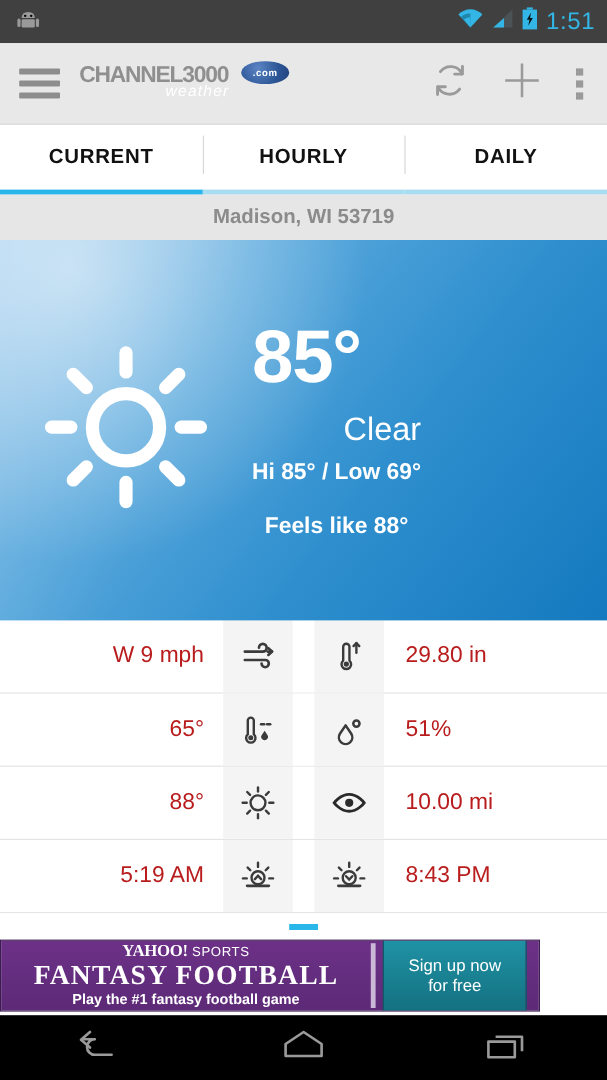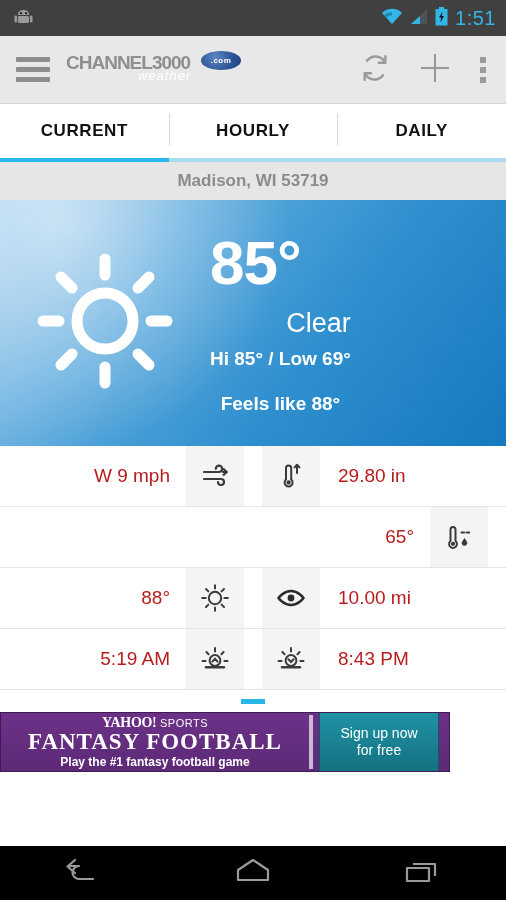--- a/index.html
+++ b/index.html
@@ -63,21 +63,21 @@
   .tab.active { border-bottom-color: #29b6e8; }
 
   
   .location {
     height: 38px; background: #e6e6e6; display: flex; align-items: center; justify-content: center;
     color: #8b8b8b; font-size: 17px; font-weight: bold; cursor: pointer;
   }
 
   
   .hero {
-    position: relative; height: 246px; overflow: hidden;
+    position: relative; height: 317px; overflow: hidden;
     background:
       radial-gradient(circle at 12% 8%, rgba(255,255,255,0.55) 0%, rgba(255,255,255,0.0) 46%),
       linear-gradient(128deg, #8cc2ea 0%, #5aa9dd 30%, #2f8fce 62%, #1479bf 100%);
     display: flex; align-items: center;
   }
   .hero::after {
     content: ""; position: absolute; left: -8%; top: -22%; width: 58%; height: 120%;
     background: linear-gradient(118deg, rgba(255,255,255,0.22) 0%, rgba(255,255,255,0) 62%);
     transform: rotate(-6deg); pointer-events: none;
   }
@@ -294,20 +294,29 @@
           <svg width="32" height="32" viewBox="0 0 32 32" fill="none" stroke="#3b3b3b" stroke-width="2" stroke-linecap="round" stroke-linejoin="round">
             <path d="M7.5 20 V8.5 a2.5 2.5 0 0 1 5 0 V20 a3.9 3.9 0 1 1 -5 0 Z"></path>
             <circle cx="10" cy="22.8" r="2.1" fill="#3b3b3b" stroke="none"></circle>
             <path d="M21.5 17 l2.2 3.2 a2.8 2.8 0 1 1 -4.4 0 Z" fill="#3b3b3b" stroke="none"></path>
             <line x1="18.5" y1="11.5" x2="21.2" y2="11.5"></line>
             <line x1="23.5" y1="11.5" x2="26.2" y2="11.5"></line>
           </svg>
         </div>
       </div>
       <div class="gap"></div>
+      <div class="col-right">
+        <div class="dcell-icon">
+          <svg width="32" height="32" viewBox="0 0 32 32" fill="none" stroke="#3b3b3b" stroke-width="2.1" stroke-linecap="round" stroke-linejoin="round">
+            <path d="M13 12.5 l4.6 6.8 a5.6 5.6 0 1 1 -9.2 0 Z"></path>
+            <circle cx="22" cy="11" r="2.6"></circle>
+          </svg>
+        </div>
+        <div class="dcell-text left">51%</div>
+      </div>
     </div>
 
     <div class="drow">
       <div class="col-left">
         <div class="dcell-text right">88°</div>
         <div class="dcell-icon">
           <svg width="32" height="32" viewBox="0 0 32 32" fill="none" stroke="#3b3b3b" stroke-width="2" stroke-linecap="round">
             <circle cx="16" cy="16" r="6.2"></circle>
             <line x1="16" y1="3.2" x2="16" y2="6.6"></line>
             <line x1="16" y1="25.4" x2="16" y2="28.8"></line>

